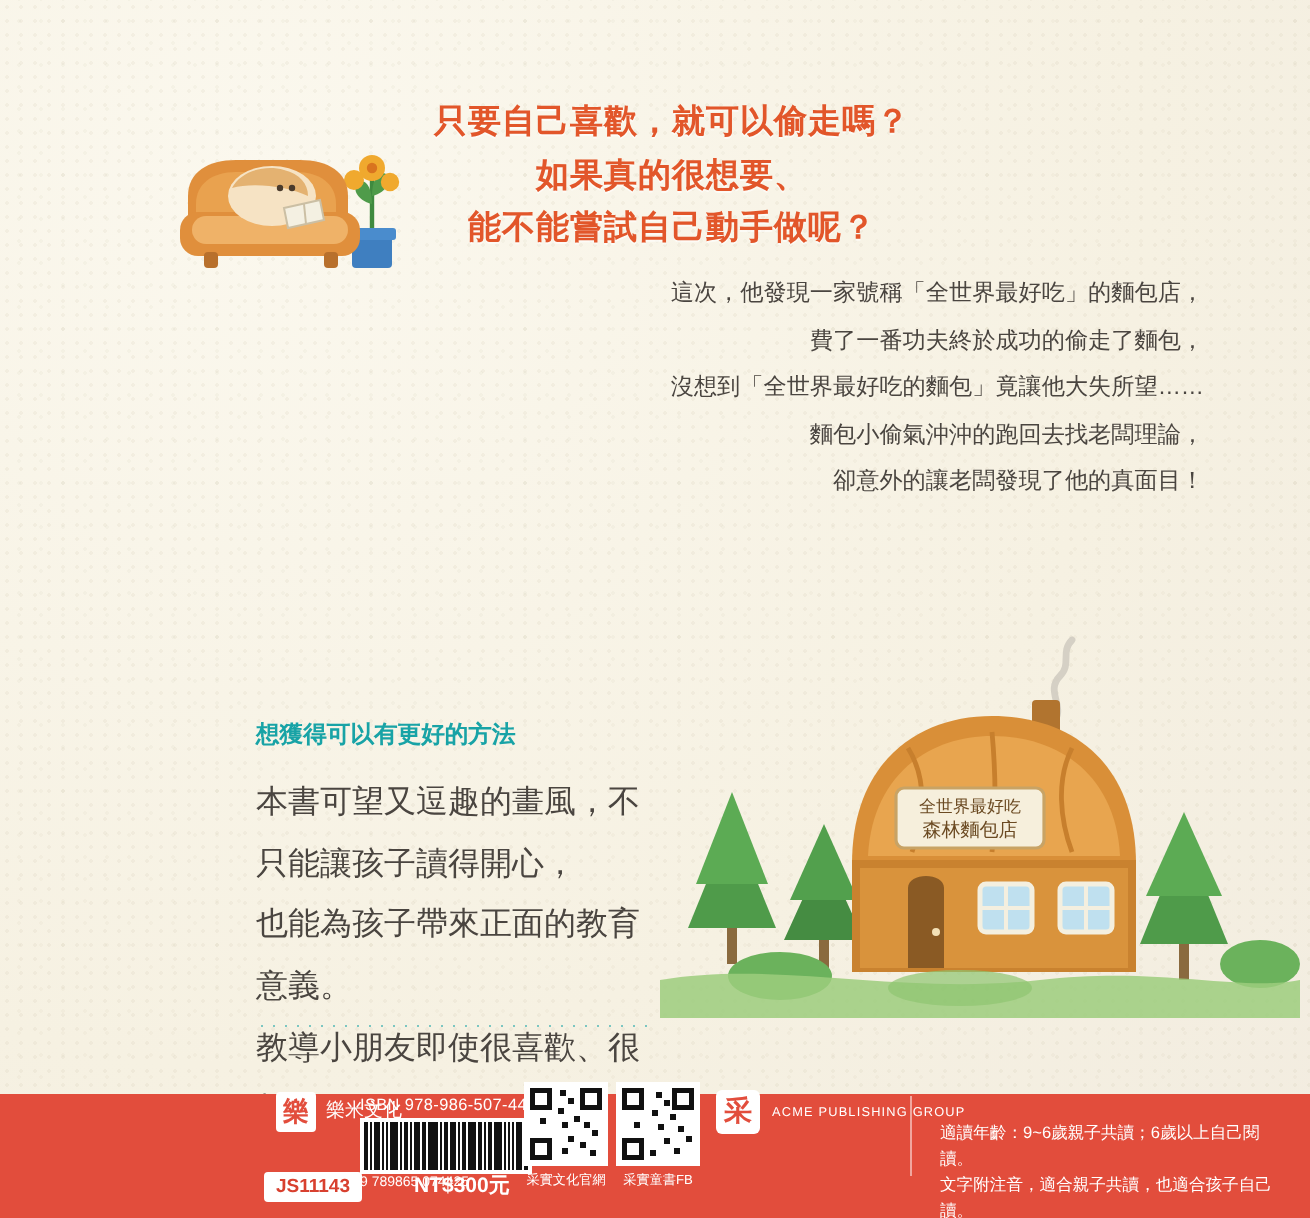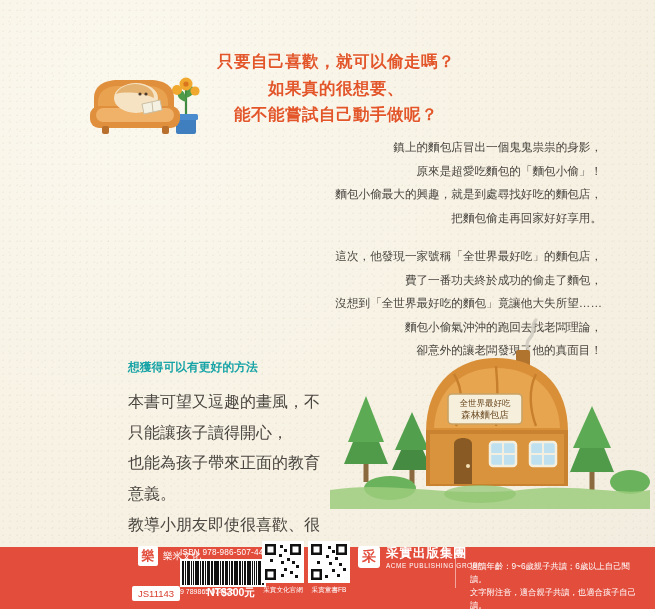--- a/index.html
+++ b/index.html
@@ -91,21 +91,21 @@
     background:#fff;
     display:flex;align-items:flex-end;gap:1px;padding:2px;
     box-sizing:border-box;
   }
   .barcode i{display:block;background:#111;height:100%;}
   .isbn-sub{
     position:absolute;left:180px;top:588px;color:#fff;font-size:7px;
   }
   .code-tag{
     position:absolute;left:132px;top:586px;
-    background:#fff;color:#d8402f;font-size:9.5px;font-weight:normal;
+    background:#fff;color:#d8402f;font-size:9.5px;font-weight:bold;
     padding:2px 6px;border-radius:2px;
   }
   .price{
     position:absolute;left:207px;top:586px;
     color:#fff;font-size:10.5px;font-weight:bold;
   }
   .qr{
     position:absolute;left:262px;top:541px;width:42px;height:42px;
   }
   .qr2{
@@ -181,24 +181,20 @@
     </svg>
   </div>
 
   <div class="headline">
     <div>只要自己喜歡，就可以偷走嗎？</div>
     <div>如果真的很想要、</div>
     <div>能不能嘗試自己動手做呢？</div>
   </div>
 
   <div class="body-copy">
-    <p style="white-space:pre-line">鎮上的麵包店冒出一個鬼鬼祟祟的身影，
-原來是超愛吃麵包的「麵包小偷」！
-麵包小偷最大的興趣，就是到處尋找好吃的麵包店，
-把麵包偷走再回家好好享用。</p>
     <p style="white-space:pre-line">這次，他發現一家號稱「全世界最好吃」的麵包店，
 費了一番功夫終於成功的偷走了麵包，
 沒想到「全世界最好吃的麵包」竟讓他大失所望……
 麵包小偷氣沖沖的跑回去找老闆理論，
 卻意外的讓老闆發現了他的真面目！</p>
   </div>
 
   <div class="lesson">
     <div class="lesson-title">
       <div>想獲得可以有更好的方法</div>
@@ -362,21 +358,20 @@
       </svg>
     </div>
     <div class="qr-cap" style="left:253px">采實文化官網</div>
     <div class="qr-cap" style="left:299px">采實童書FB</div>
 
     <div class="sep"></div>
 
     <div class="acme">
       <div class="acme-mark">采</div>
       <div class="acme-txt">
-        <div class="cn">采實出版集團</div>
         <div class="en">ACME PUBLISHING GROUP</div>
       </div>
     </div>
 
     <div class="age-note">
       <div>適讀年齡：9~6歲親子共讀；6歲以上自己閱讀。</div>
       <div>文字附注音，適合親子共讀，也適合孩子自己讀。</div>
     </div>
   </div>
 </div>

